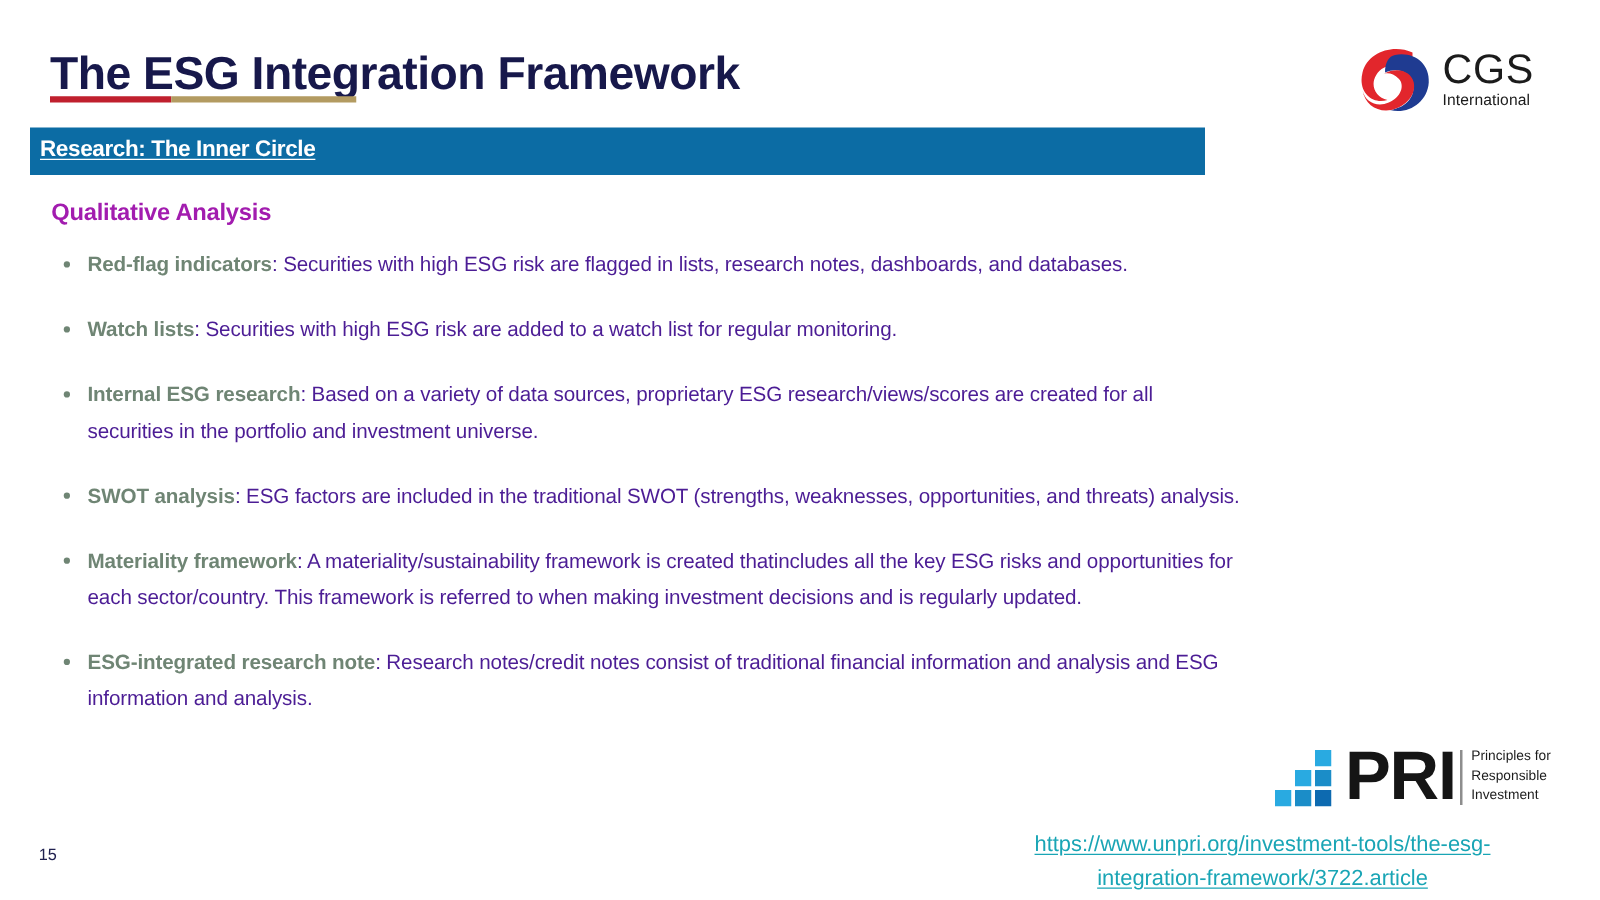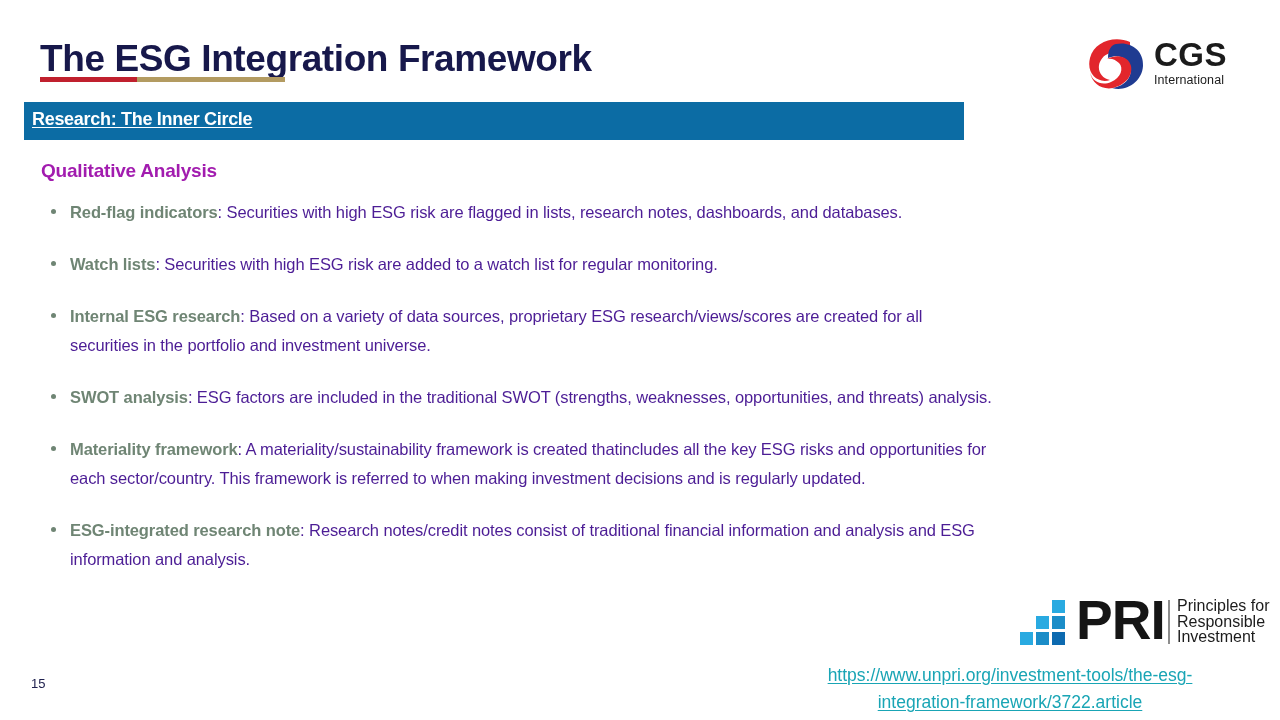--- a/index.html
+++ b/index.html
@@ -118,21 +118,21 @@
     height: 54px;
   }
   .cgs-text {
     position: absolute;
     left: 68px;
     top: 2px;
     width: 92px;
   }
   .cgs-name {
     font-size: 33px;
-    font-weight: bold;
+    font-weight: normal;
     color: #1b1b1b;
     letter-spacing: 0.5px;
     line-height: 33px;
   }
   .cgs-sub {
     font-size: 12.5px;
     color: #1b1b1b;
     letter-spacing: 0.1px;
     margin-top: 2px;
   }
@@ -168,21 +168,21 @@
     left: 148px;
     top: 2px;
     width: 2px;
     height: 44px;
     background: #8d8d8d;
   }
   .pri-tagline {
     position: absolute;
     left: 157px;
     top: 0px;
-    font-size: 16px;
+    font-size: 11px;
     line-height: 15.5px;
     color: #1c1c1c;
   }
 
   
   .source-link {
     position: absolute;
     left: 760px;
     top: 662px;
     width: 500px;

